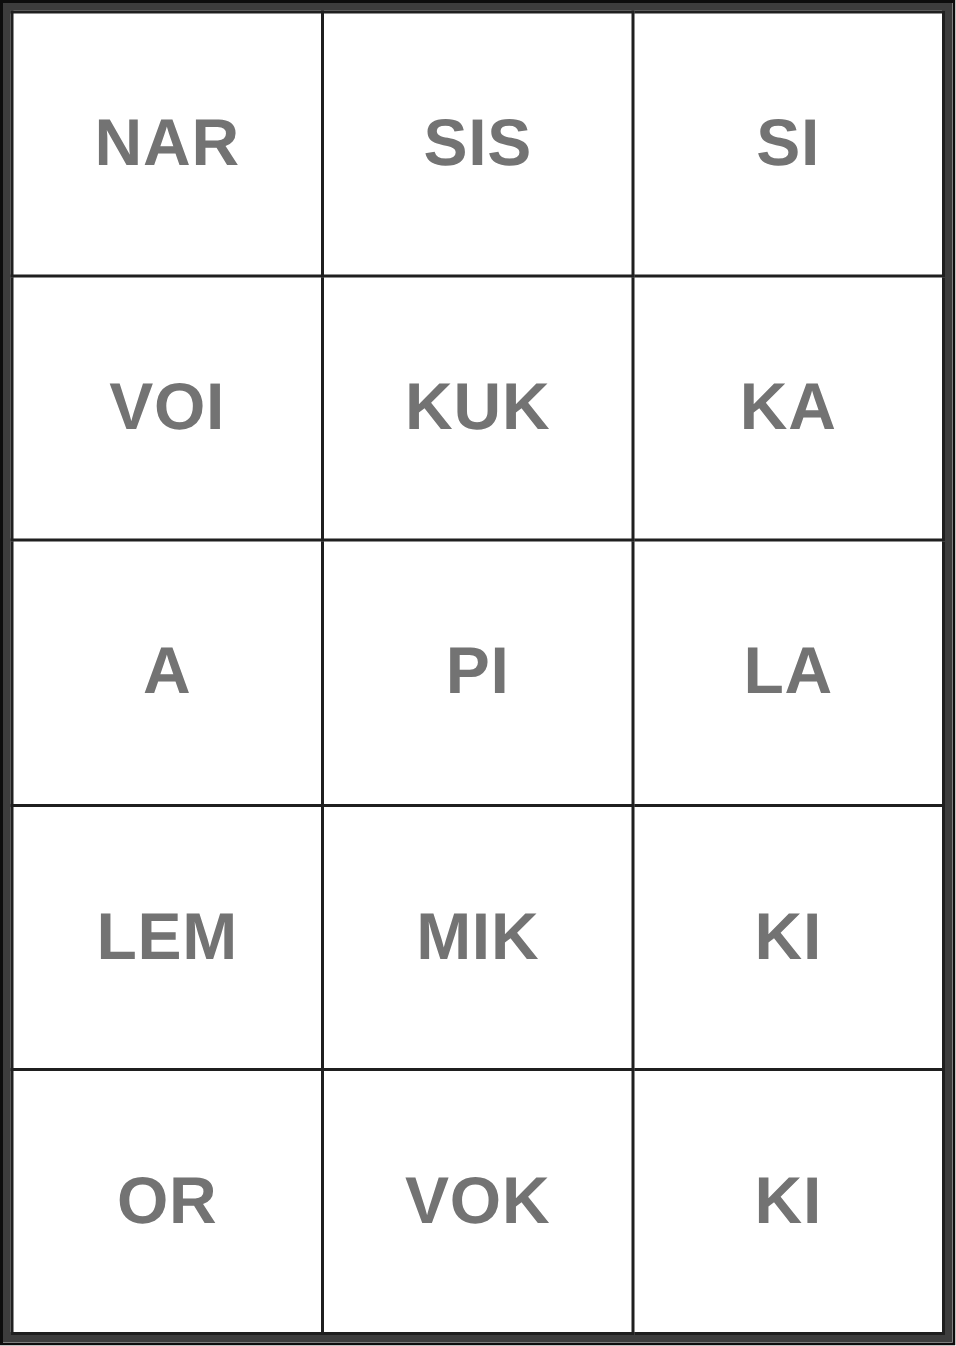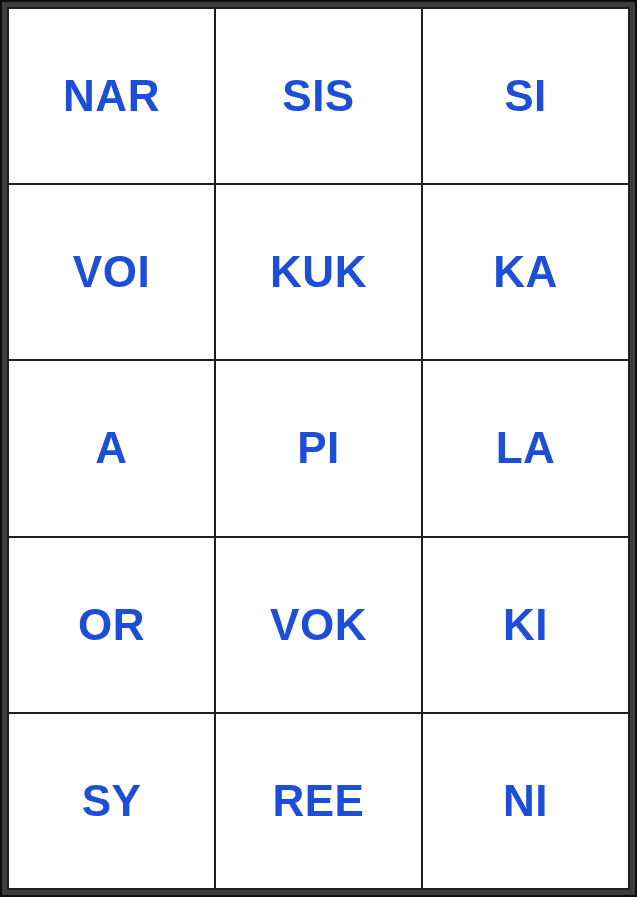--- a/index.html
+++ b/index.html
@@ -28,21 +28,21 @@
     table-layout: fixed;
   }
   table.grid td {
     border: 2px solid #1f1f1f;      
     text-align: center;
     vertical-align: middle;
     font-family: "Liberation Sans", "DejaVu Sans", sans-serif;
     font-weight: bold;
     font-size: 44px;
     letter-spacing: 0.5px;
-    color: #1d4ed8;
+    color: #737373;
     background: #ffffff;
     padding: 0;
   }
 </style>
 </head>
 <body>
 
 <div class="sheet">
   <div class="frame">
     <table class="grid">
@@ -56,25 +56,25 @@
           <td>VOI</td>
           <td>KUK</td>
           <td>KA</td>
         </tr>
         <tr>
           <td>A</td>
           <td>PI</td>
           <td>LA</td>
         </tr>
         <tr>
+          <td>LEM</td>
+          <td>MIK</td>
+          <td>KI</td>
+        </tr>
+        <tr>
           <td>OR</td>
           <td>VOK</td>
           <td>KI</td>
-        </tr>
-        <tr>
-          <td>SY</td>
-          <td>REE</td>
-          <td>NI</td>
         </tr>
       </tbody>
     </table>
   </div>
 </div>
 
 </body></html>

